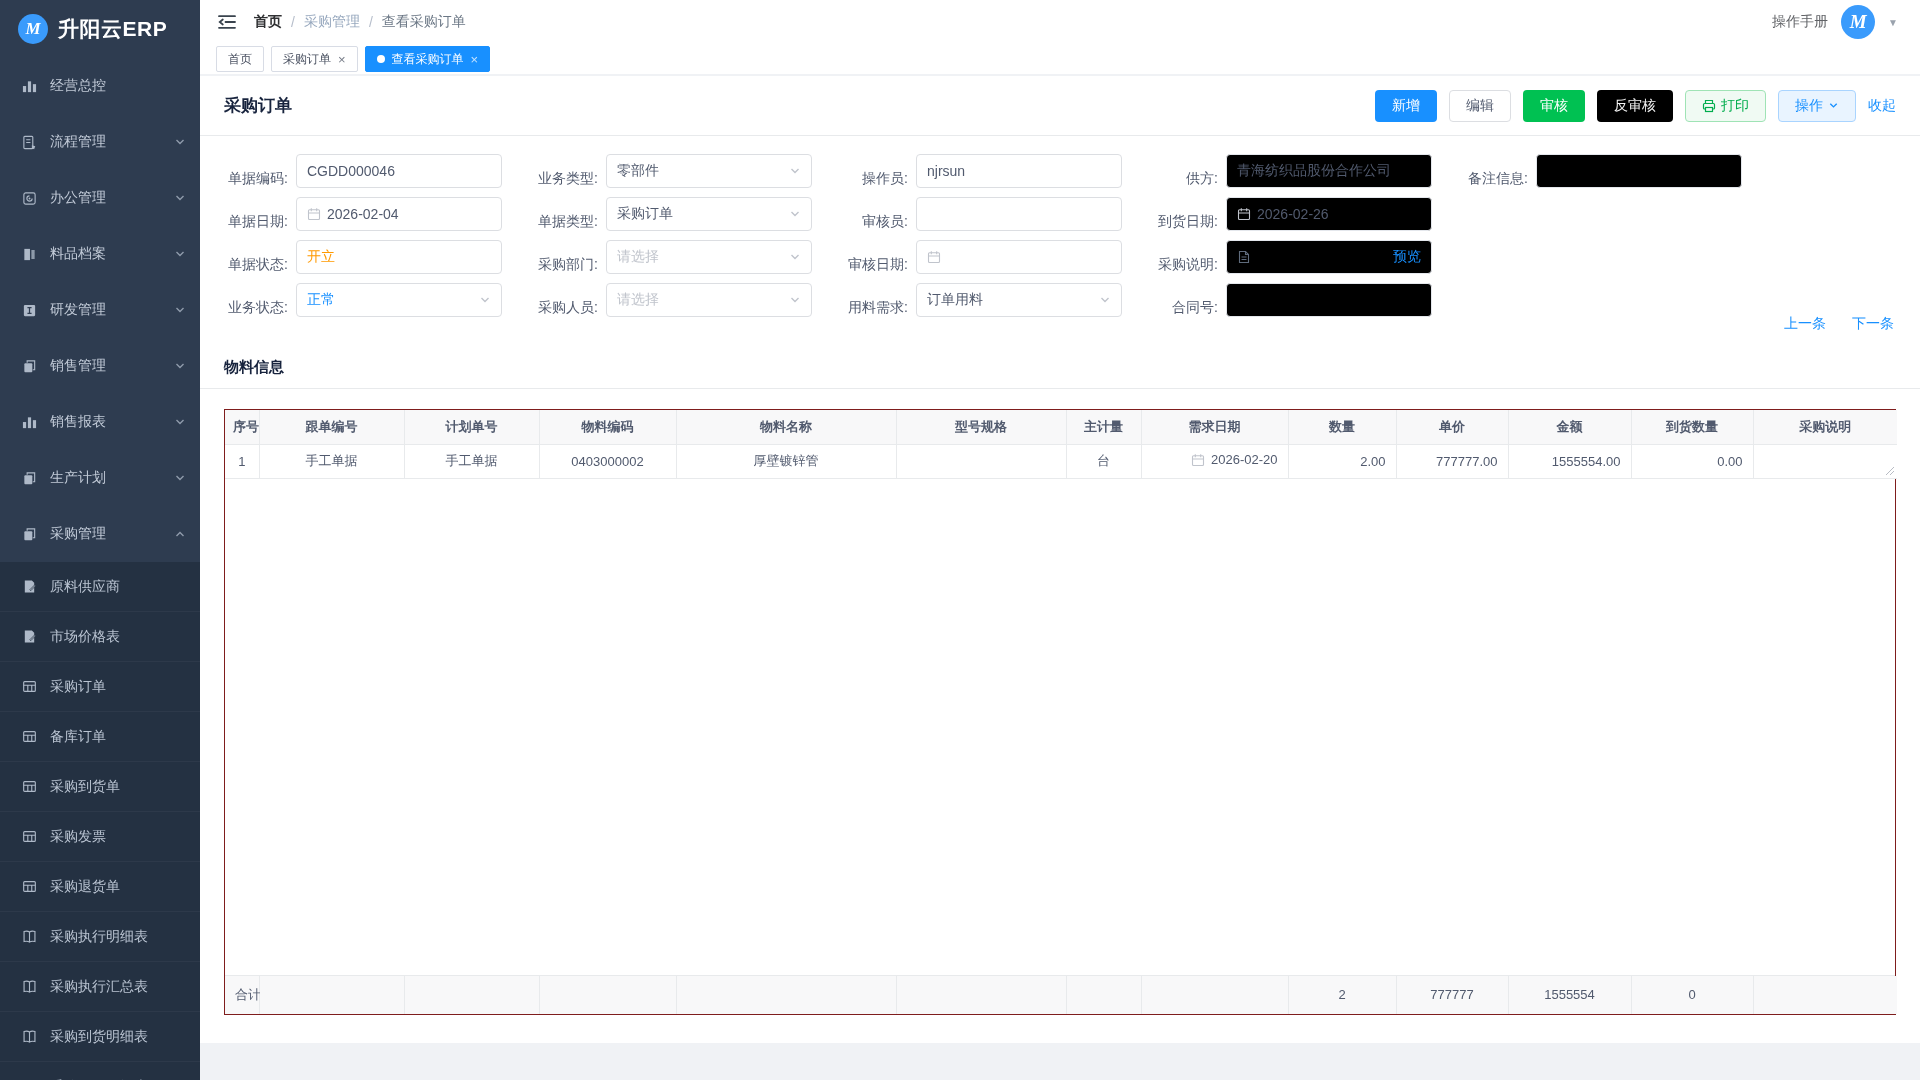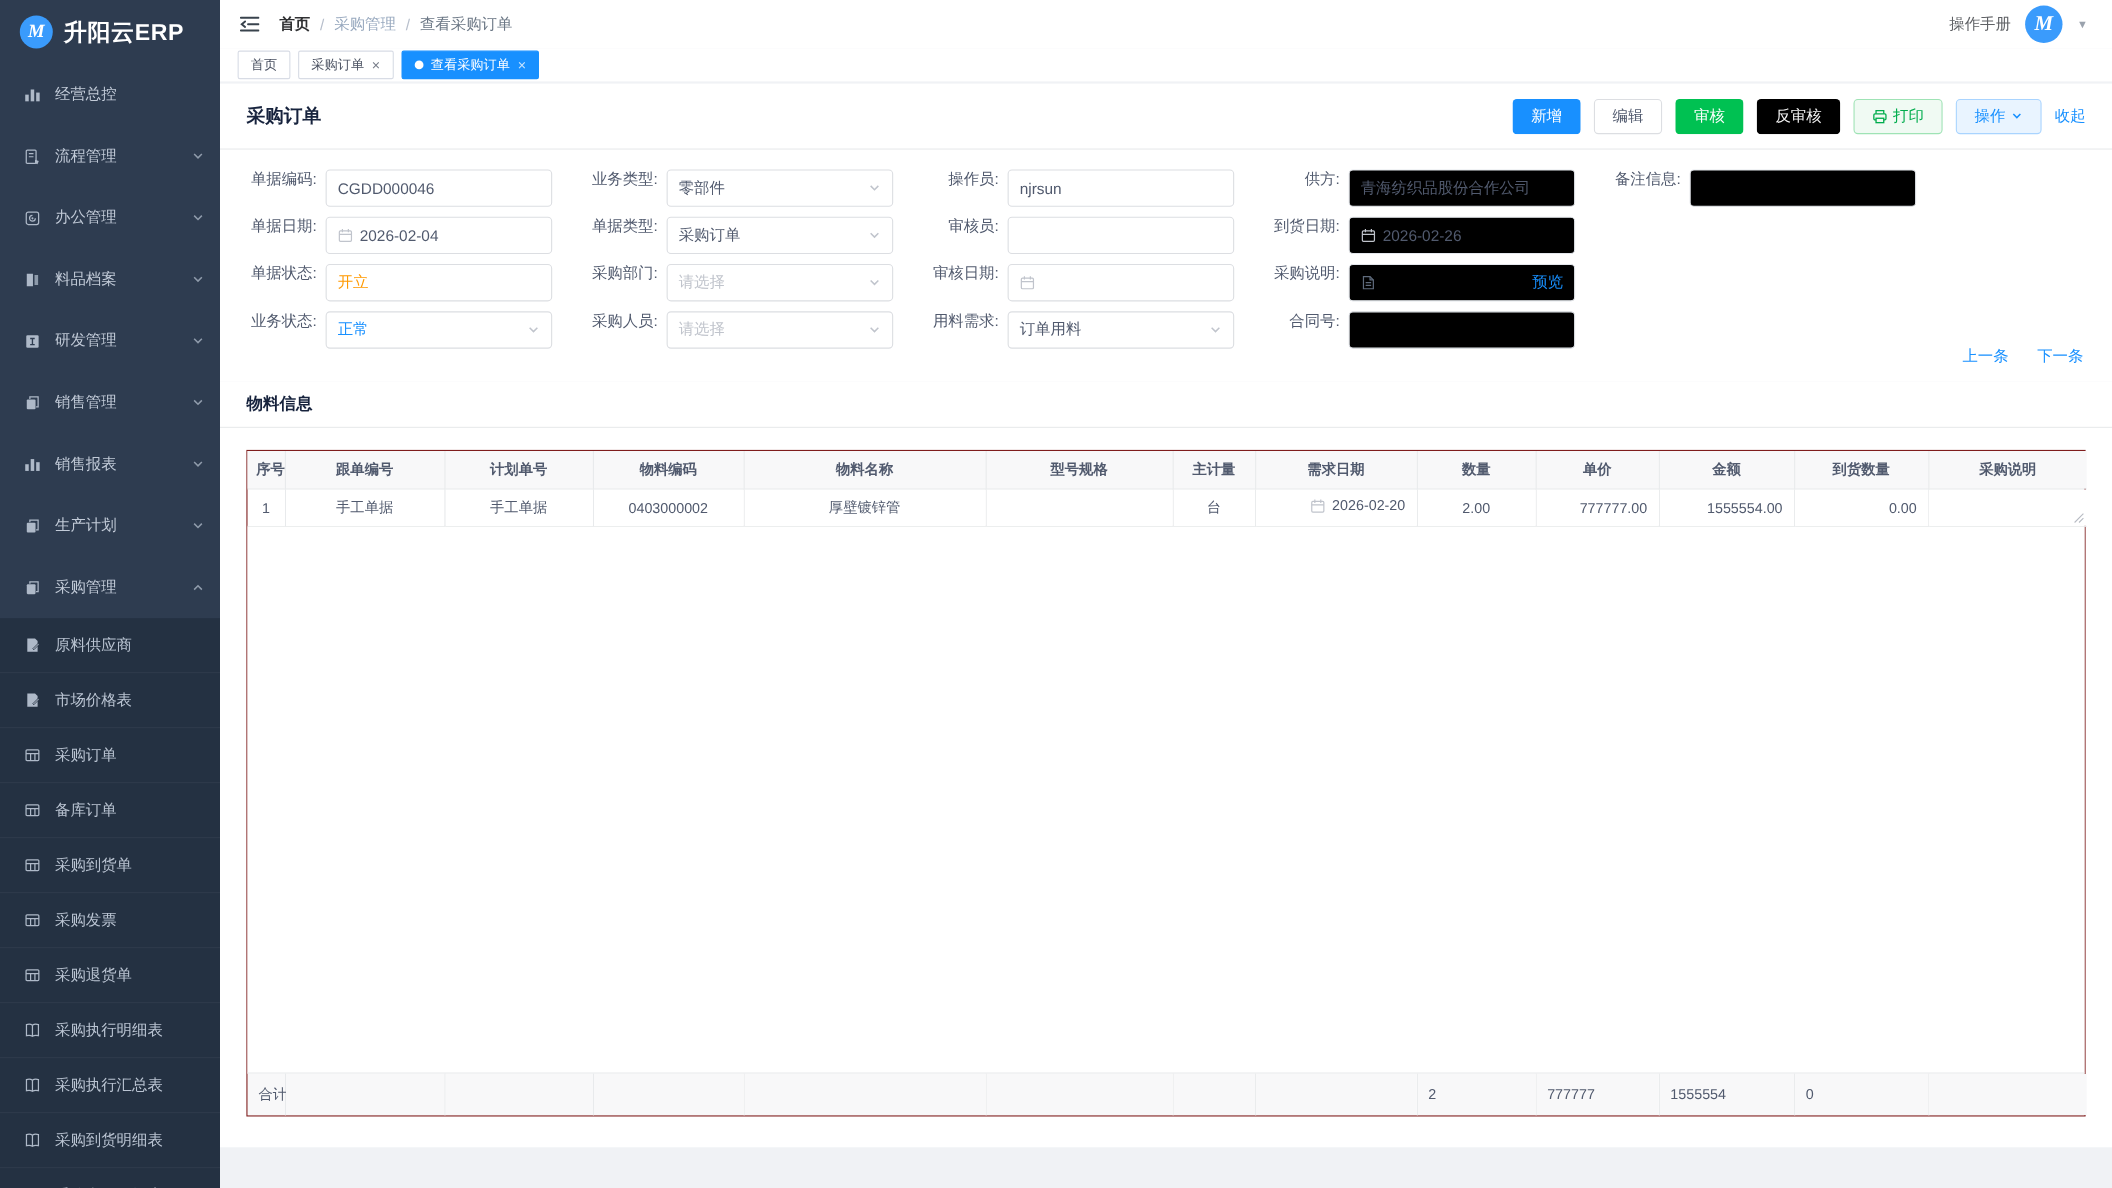--- a/index.html
+++ b/index.html
@@ -51,42 +51,42 @@
   .btn-default { border-color:#dcdee2; color:#515a6e; }
   .btn-success { background:#00c152; color:#fff; }
   .btn-disabled { background:#000000; color:#f5f5f5; cursor:not-allowed; }
   .btn-print { background:#f0faf3; border-color:#9fe3b5; color:#00ad4d; }
   .btn-action { background:#e9f4ff; border-color:#a9d4ff; color:#1890ff; }
   .link { color:#1890ff; font-size:14px; cursor:pointer; }
 
   .order-body { position:relative; padding:18px 24px 30px; }
   .form { display:flex; gap:32px; }
   .form-col { display:flex; flex-direction:column; gap:9px; }
-  .field { display:flex; align-items:flex-start; height:34px; }
+  .field { display:flex; align-items:flex-end; height:34px; }
   .field > label { width:72px; flex:none; text-align:right; padding-right:8px; color:#515a6e; font-size:14px; white-space:nowrap; }
   .control { width:206px; height:34px; border:1px solid #dcdee2; border-radius:4px; background:#fff; display:flex; align-items:center; gap:6px; padding:0 10px; font-size:14px; color:#515a6e; overflow:hidden; white-space:nowrap; }
   .control.gray { background:#000000; border-color:#e4e7ec; }
   .control .chev-sel { margin-left:auto; color:#c0c4cc; display:flex; }
   .control .cal { color:#c0c4cc; display:flex; flex:none; }
   .control .docic { color:#5f6b7c; display:flex; flex:none; }
   .val-orange { color:#ff9900; }
   .val-blue { color:#1890ff; }
   .ph { color:#c0c4cc; }
   .preview-link { margin-left:auto; color:#1890ff; cursor:pointer; }
   .prevnext { position:absolute; right:26px; bottom:14px; display:flex; gap:26px; }
 
   
   .card2 { padding:0 0 28px; }
   .card2-head { height:42px; display:flex; align-items:center; padding:0 24px; border-bottom:1px solid #e8eaec; font-size:15px; font-weight:bold; color:#17233d; }
   .table-wrap { margin:20px 24px 0; border:1px solid #7f1d1d; background:#fff; }
   .mtable { width:100%; border-collapse:collapse; table-layout:fixed; font-size:13px; color:#515a6e; }
   .mtable th { background:#f8f8f9; height:34px; font-weight:bold; color:#515a6e; border-right:1px solid #e8eaec; border-bottom:1px solid #e8eaec; padding:0 8px; white-space:nowrap; }
   .mtable td { height:34px; border-right:1px solid #e8eaec; border-bottom:1px solid #e8eaec; padding:0 10px; white-space:nowrap; position:relative; background:#fff; }
   .mtable th:last-child, .mtable td:last-child { border-right:none; }
-  .mtable.foot td { background:#f8f8f9; height:38px; border-bottom:none; text-align:left; color:#515a6e; }
+  .mtable.foot td { background:#f8f8f9; height:38px; border-bottom:none; text-align:center; color:#515a6e; }
   .empty-body { height:497px; background:#fff; border-bottom:1px solid #e8eaec; }
   .cell-date { display:inline-flex; align-items:center; gap:6px; color:#515a6e; }
   .cell-date .cal { color:#c0c4cc; display:flex; }
   .resize-corner { position:absolute; right:2px; bottom:2px; width:10px; height:10px; color:#b8bcc4; }
 </style>
 </head>
 <body>
 
 <aside class="sidebar">
   <div class="logo-row">
@@ -617,21 +617,21 @@
                 <td style="text-align:center">0403000002</td>
                 <td style="text-align:center">厚壁镀锌管</td>
                 <td style="text-align:center"></td>
                 <td style="text-align:center">台</td>
                 <td style="text-align:right"><span class="cell-date"><span class="cal">
                       <svg width="14" height="14" viewBox="0 0 14 14" fill="none" stroke="currentColor" stroke-width="1.1">
                         <rect x="1.5" y="2.8" width="11" height="9.7" rx="1"></rect>
                         <path d="M1.5 6h11M4.3 1.2v3M9.7 1.2v3"></path>
                       </svg>
                     </span>2026-02-20</span></td>
-                <td style="text-align:center">2.00</td>
+                <td style="text-align:right">2.00</td>
                 <td style="text-align:right">777777.00</td>
                 <td style="text-align:right">1555554.00</td>
                 <td style="text-align:right">0.00</td>
                 <td style="text-align:left">
                   <svg class="resize-corner" viewBox="0 0 10 10" fill="none" stroke="currentColor">
                     <path d="M9 1L1 9M9 5L5 9"></path>
                   </svg>
                 </td>
               </tr>
             </tbody>

